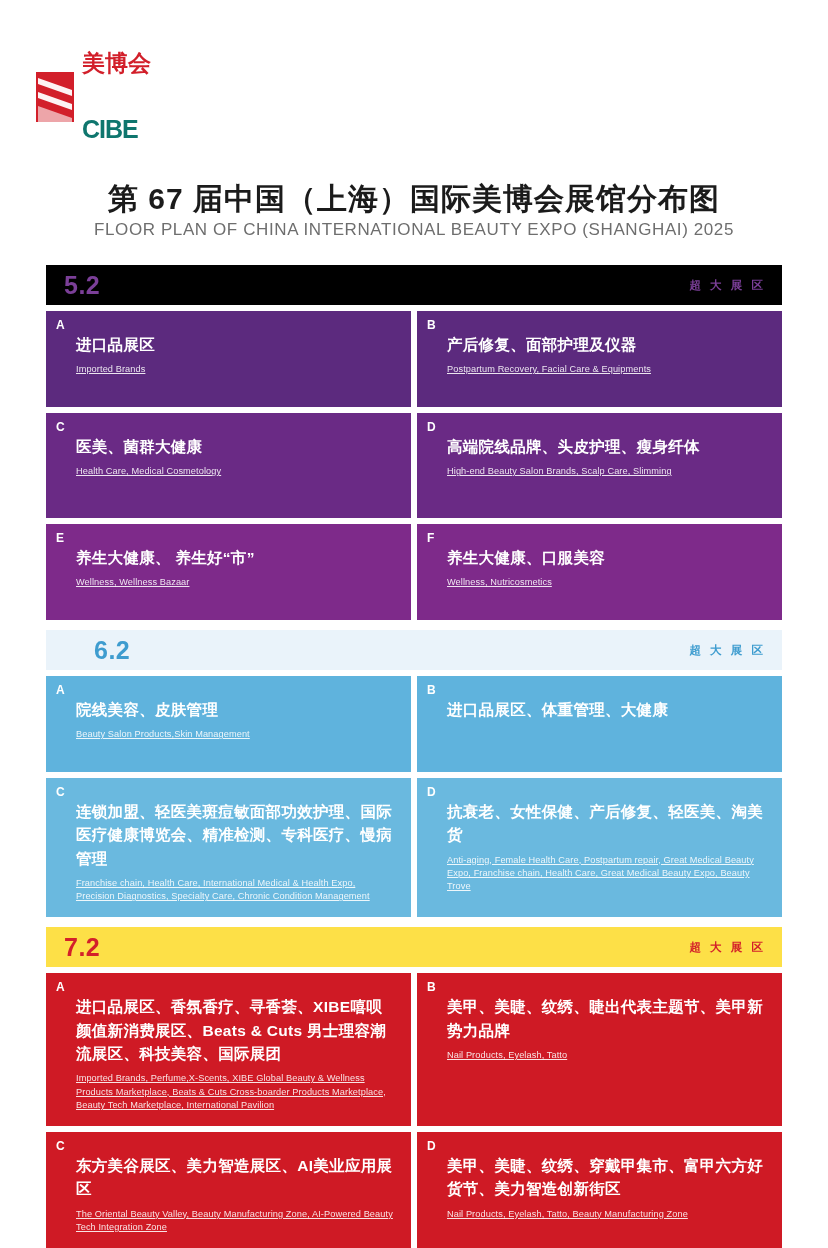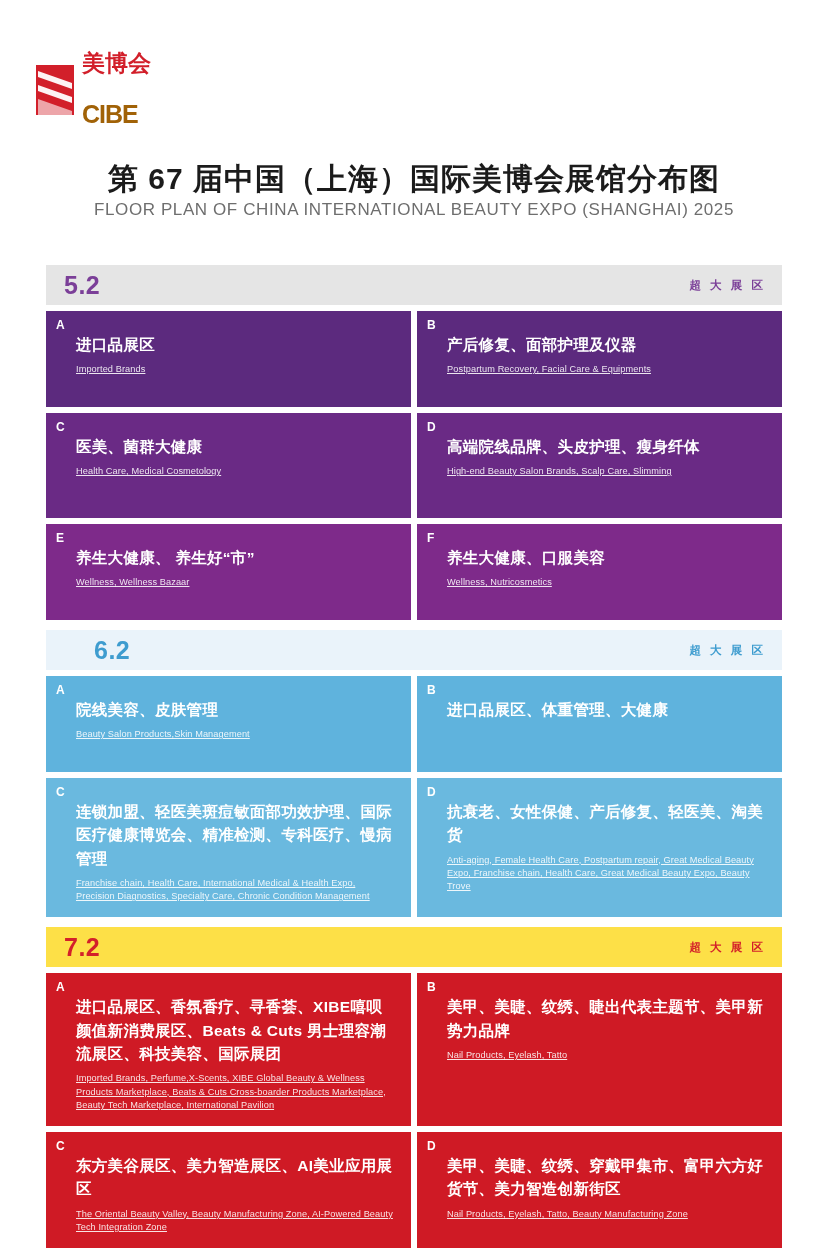--- a/index.html
+++ b/index.html
@@ -39,39 +39,40 @@
   }
   .logo-cn {
     font-size: 23px;
     font-weight: bold;
     color: #d21f2a;
     letter-spacing: 0px;
   }
   .logo-en {
     font-size: 25px;
     font-weight: bold;
-    color: #a16207;
+    color: #0f766e;
     letter-spacing: -1px;
-    margin-top: 3px;
+    margin-top: 18px;
   }
 
   
   .title-block {
     position: absolute;
     left: 0;
     top: 160px;
     width: 828px;
     text-align: center;
   }
   .title-cn {
     font-size: 30px;
     font-weight: bold;
     color: #1b1b1b;
     letter-spacing: 1px;
     line-height: 1.25;
+    margin-top: 20px;
   }
   .title-en {
     margin-top: 2px;
     font-size: 17px;
     color: #6e6e6e;
     letter-spacing: 0.6px;
   }
 
   
   .sections {
@@ -130,21 +131,21 @@
   .cell .en {
     margin-top: 7px;
     font-size: 9.2px;
     line-height: 1.45;
     color: rgba(255,255,255,0.88);
     letter-spacing: 0.1px;
     text-decoration: underline;
   }
 
   
-  .s52 .sec-header { background: #e5e5e5; }
+  .s52 .sec-header { background: #000000; }
   .s52 .sec-num { color: #7b3f98; }
   .s52 .sec-tag { color: #7b3f98; }
   .s52 .cell { background: #5c2a7e; }
   .s52 .row2 .cell { background: #6a2a85; }
   .s52 .row3 .cell { background: #7e2a8a; }
 
   
   .s62 .sec-header { background: #eaf3fa; padding-left: 48px; }
   .s62 .sec-num { color: #3e9ccf; }
   .s62 .sec-tag { color: #3e9ccf; }

